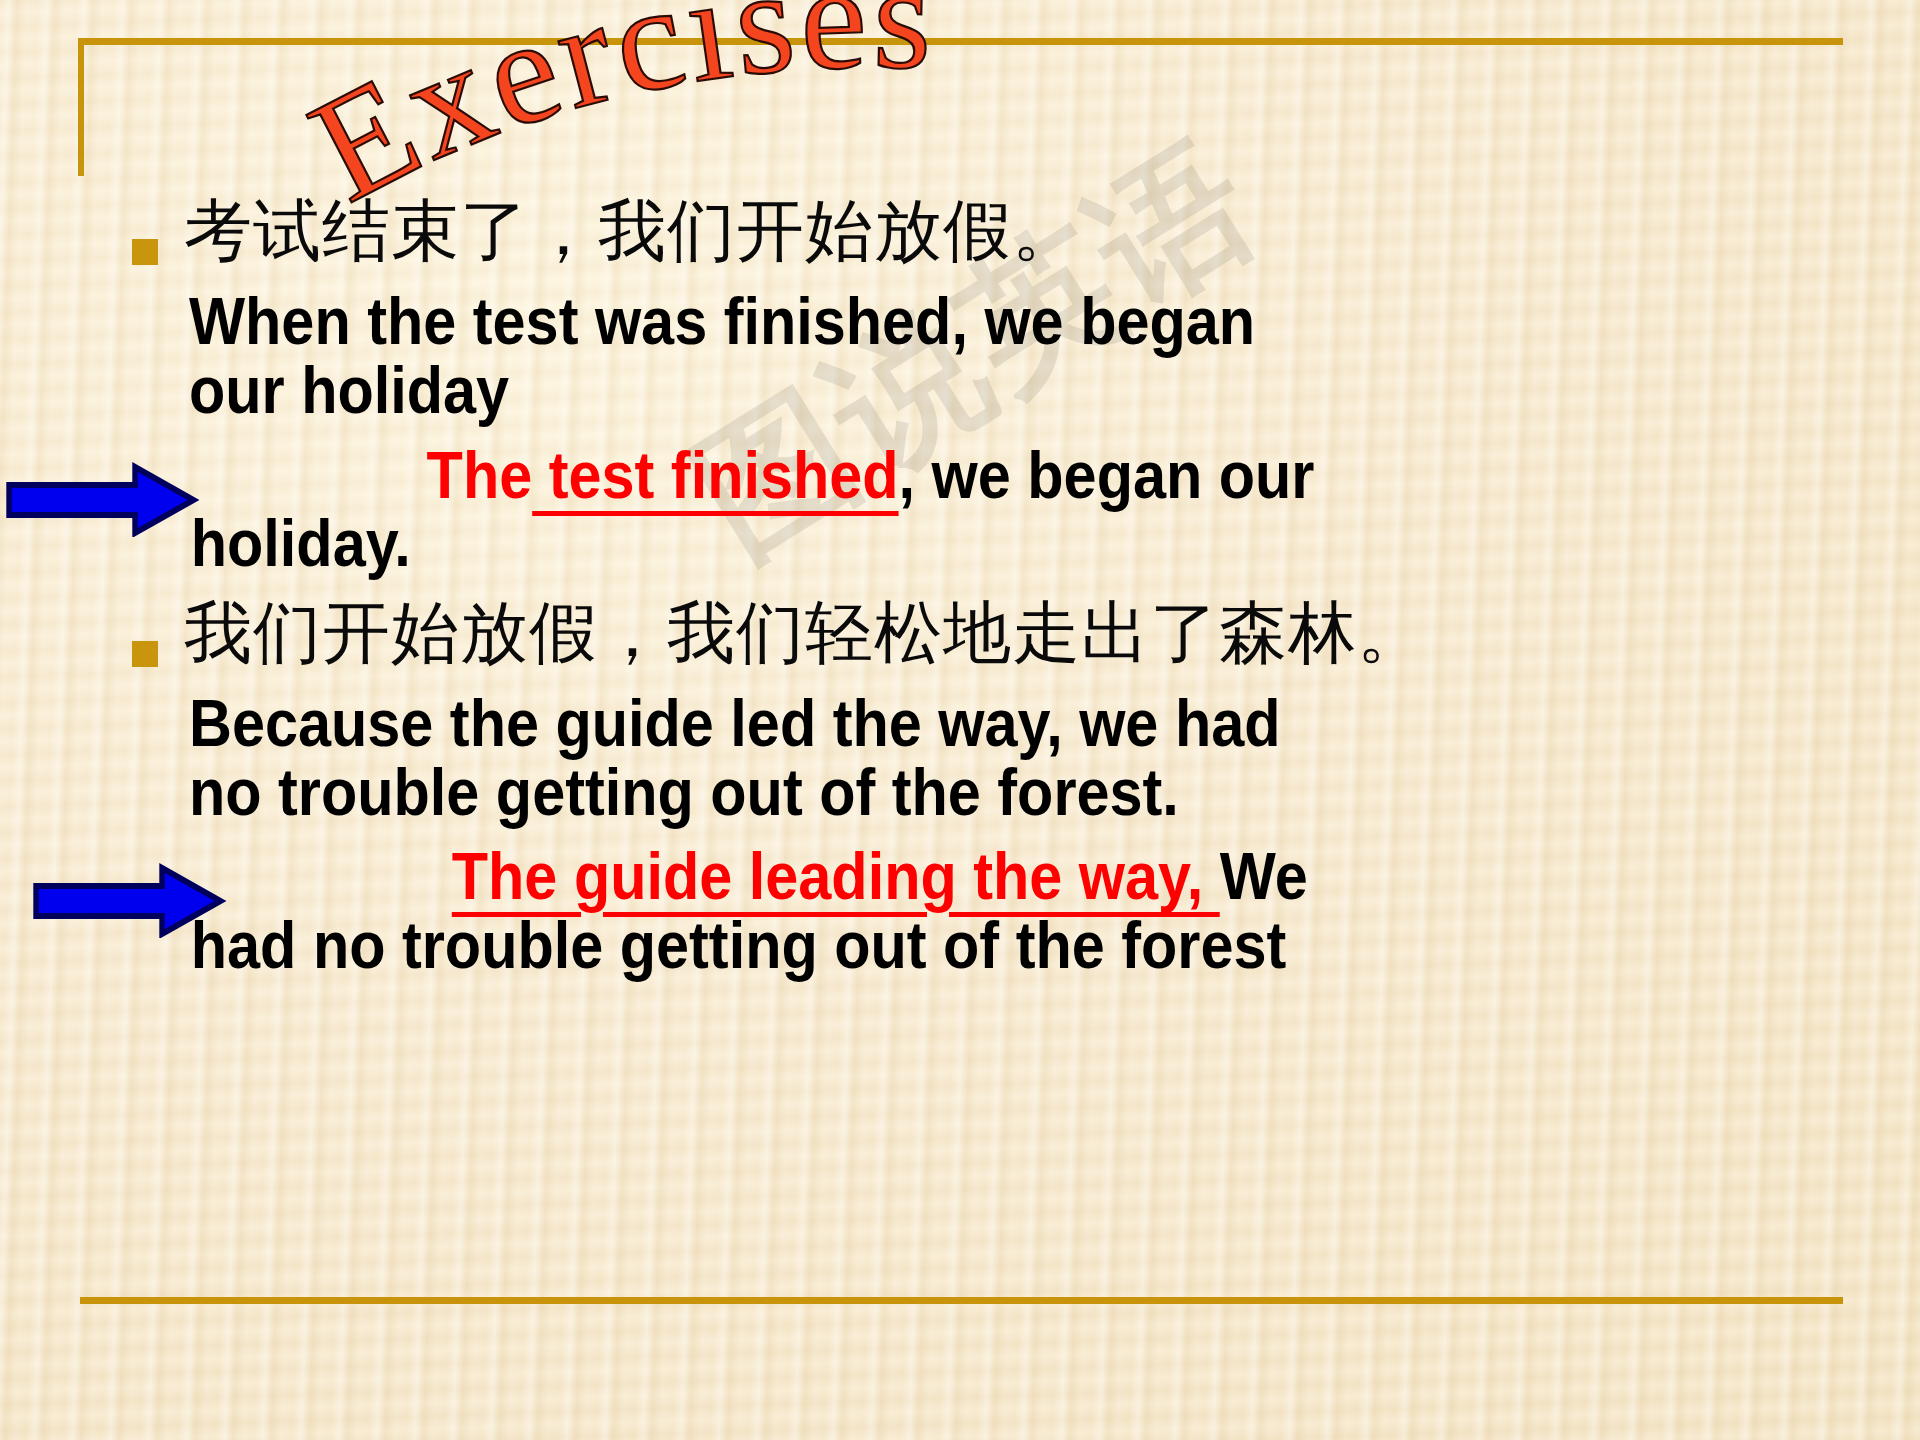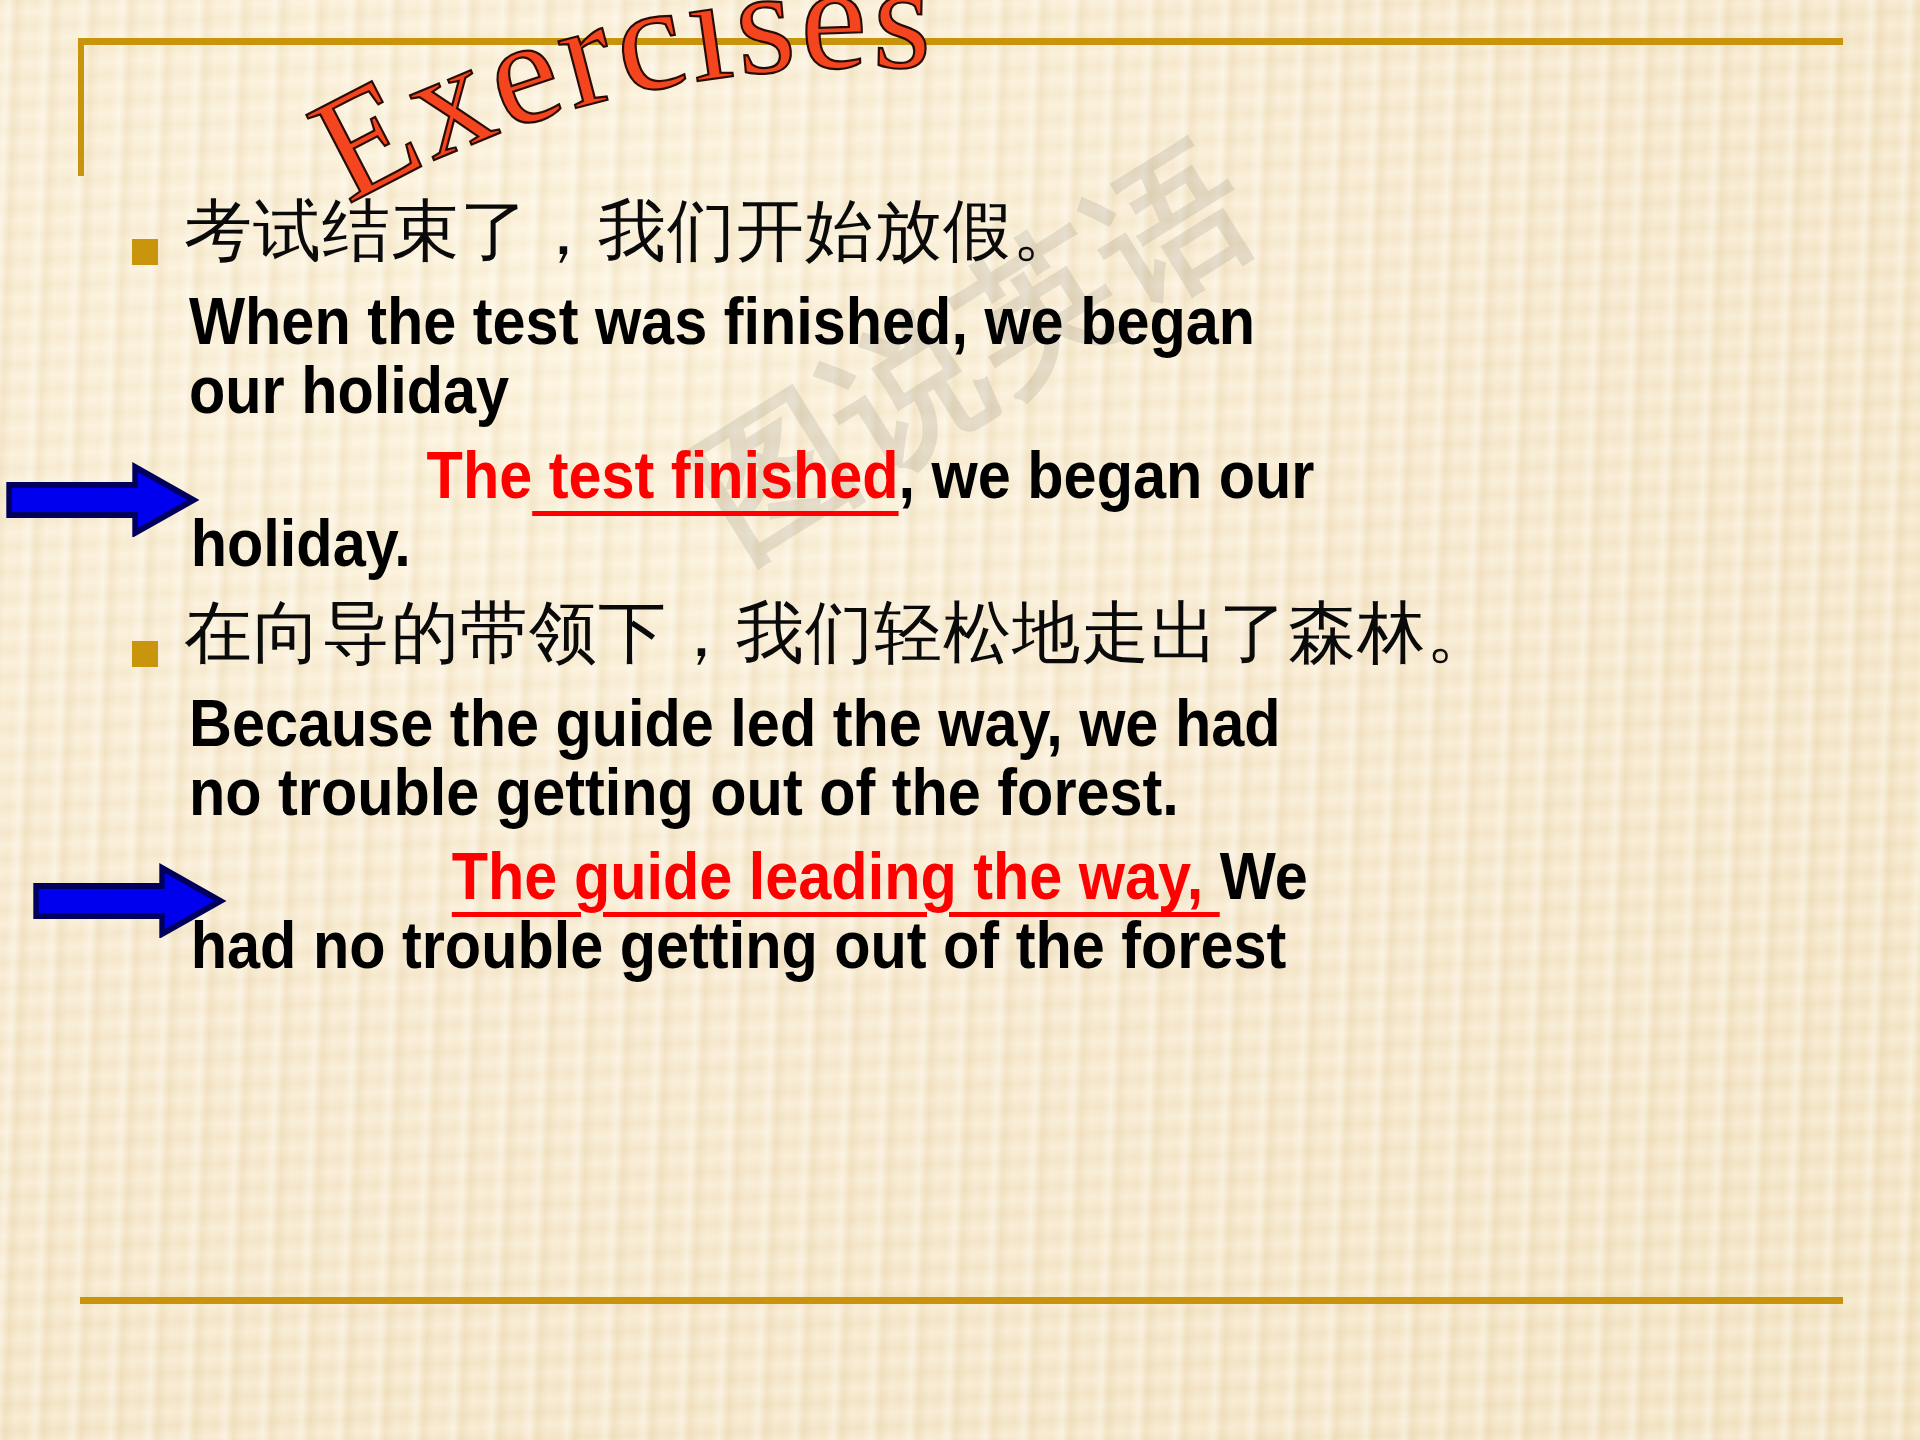--- a/index.html
+++ b/index.html
@@ -215,21 +215,21 @@
         <polygon points="10,44 150,44 150,26 215,59 150,92 150,74 10,74" fill="#0000ee" stroke="#00005c" stroke-width="6" stroke-linejoin="miter"></polygon>
       </svg>
       <span class="arrow-gap"></span><span class="red">The</span><span class="red-u"> test finished</span><span>, we began our</span>
     </div>
     <div class="en-block" style="padding-left:212px;">holiday.</div>
 
     <div class="row-sp-c"></div>
 
     <div class="bullet-row">
       <div class="bullet-mark"></div>
-      <div class="cn-line">在向导的带领下，我们轻松地走出了森林。</div>
+      <div class="cn-line">我们开始放假，我们轻松地走出了森林。</div>
     </div>
 
     <div class="row-sp-a"></div>
 
     <div class="en-block">Because the guide led the way, we had</div>
     <div class="en-block">no trouble getting out of the forest.</div>
 
     <div class="row-sp-b"></div>
 
     <div class="arrow-line">

